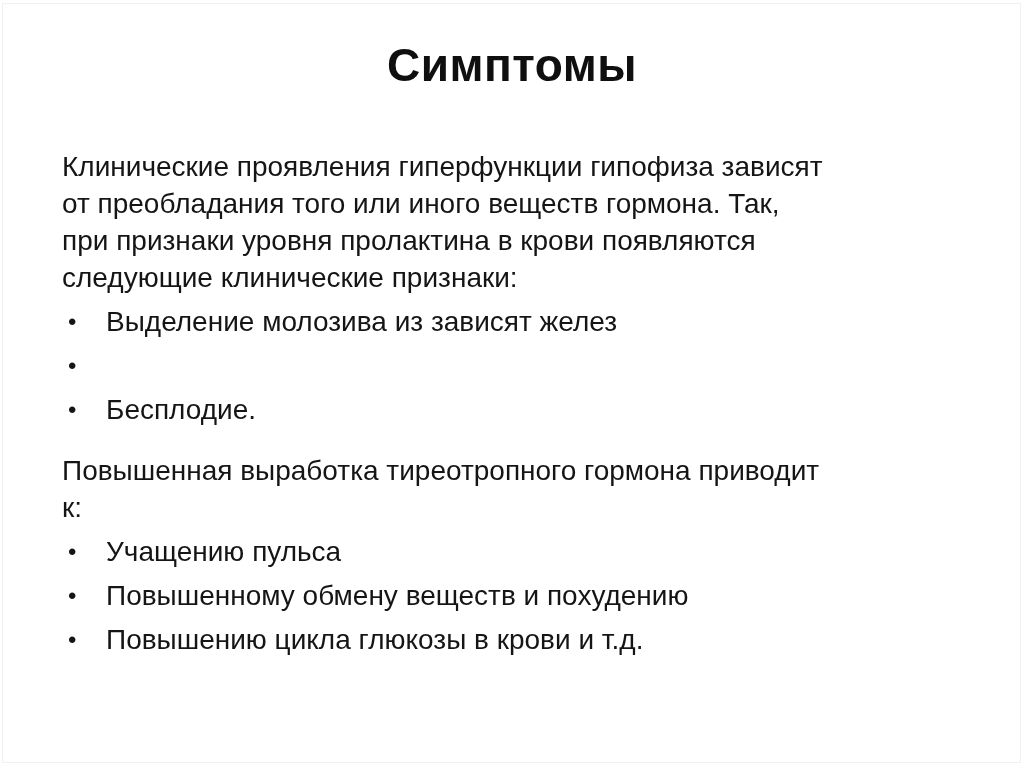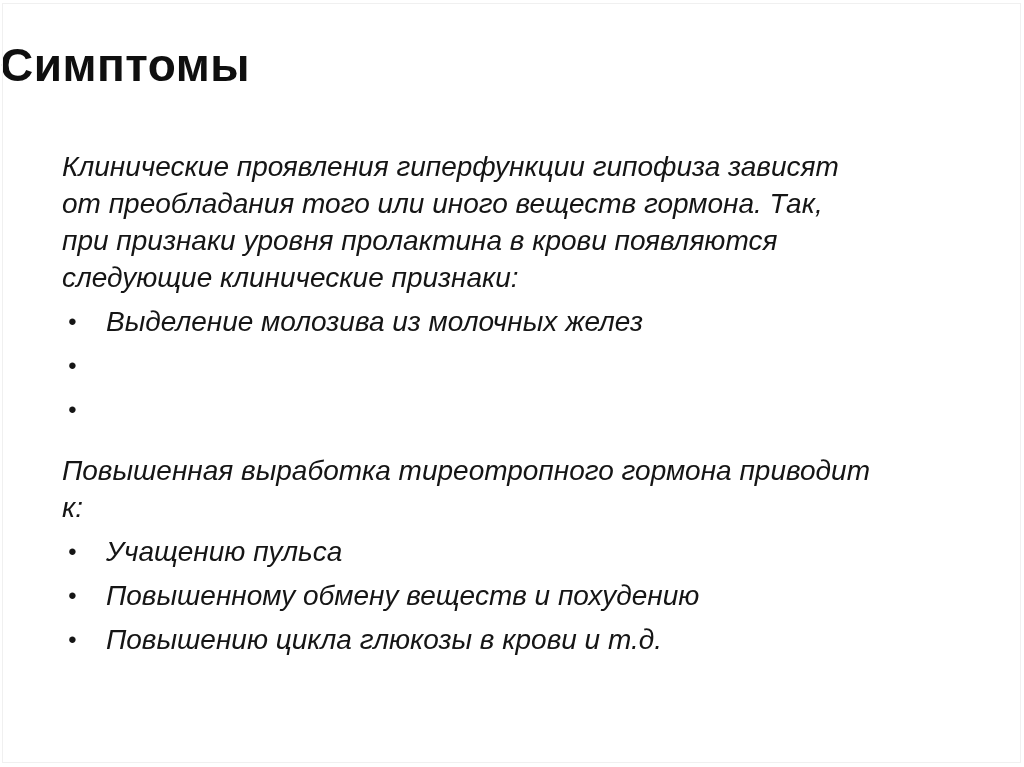--- a/index.html
+++ b/index.html
@@ -20,35 +20,34 @@
     left: 2px;
     top: 3px;
     right: 3px;
     bottom: 4px;
     border: 1px solid #f0f0f0;
     pointer-events: none;
   }
   .slide-title {
     margin: 0;
     padding-top: 36px;
-    text-align: left;
+    text-align: center;
     font-size: 46px;
     line-height: 58px;
     font-weight: bold;
     color: #0f0f0f;
     letter-spacing: 0.5px;
   }
   .content {
     position: absolute;
     left: 62px;
     right: 70px;
     top: 148px;
     font-size: 28px;
     color: #151515;
-    font-style: italic;
   }
   .p-line {
     line-height: 37px;
     white-space: nowrap;
   }
   .bullet-list {
     margin: 6px 0 0 0;
     padding: 0;
   }
   .bullet-item {
@@ -84,27 +83,28 @@
   <div>
     <div class="p-line">Клинические проявления гиперфункции гипофиза зависят</div>
     <div class="p-line">от преобладания того или иного веществ гормона. Так,</div>
     <div class="p-line">при признаки уровня пролактина в крови появляются</div>
     <div class="p-line">следующие клинические признаки:</div>
   </div>
 
   <div class="bullet-list">
     <div class="bullet-item">
       <span class="bullet-dot">•</span>
-      <span class="bullet-text">Выделение молозива из молочных желез</span>
+      <span class="bullet-text">Выделение молозива из зависят желез</span>
     </div>
     <div class="bullet-item">
       <span class="bullet-dot">•</span>
     </div>
     <div class="bullet-item">
       <span class="bullet-dot">•</span>
+      <span class="bullet-text">Бесплодие.</span>
     </div>
   </div>
 
   <div class="section-2">
     <div class="p-line">Повышенная выработка тиреотропного гормона приводит</div>
     <div class="p-line">к:</div>
   </div>
 
   <div class="bullet-list">
     <div class="bullet-item">

